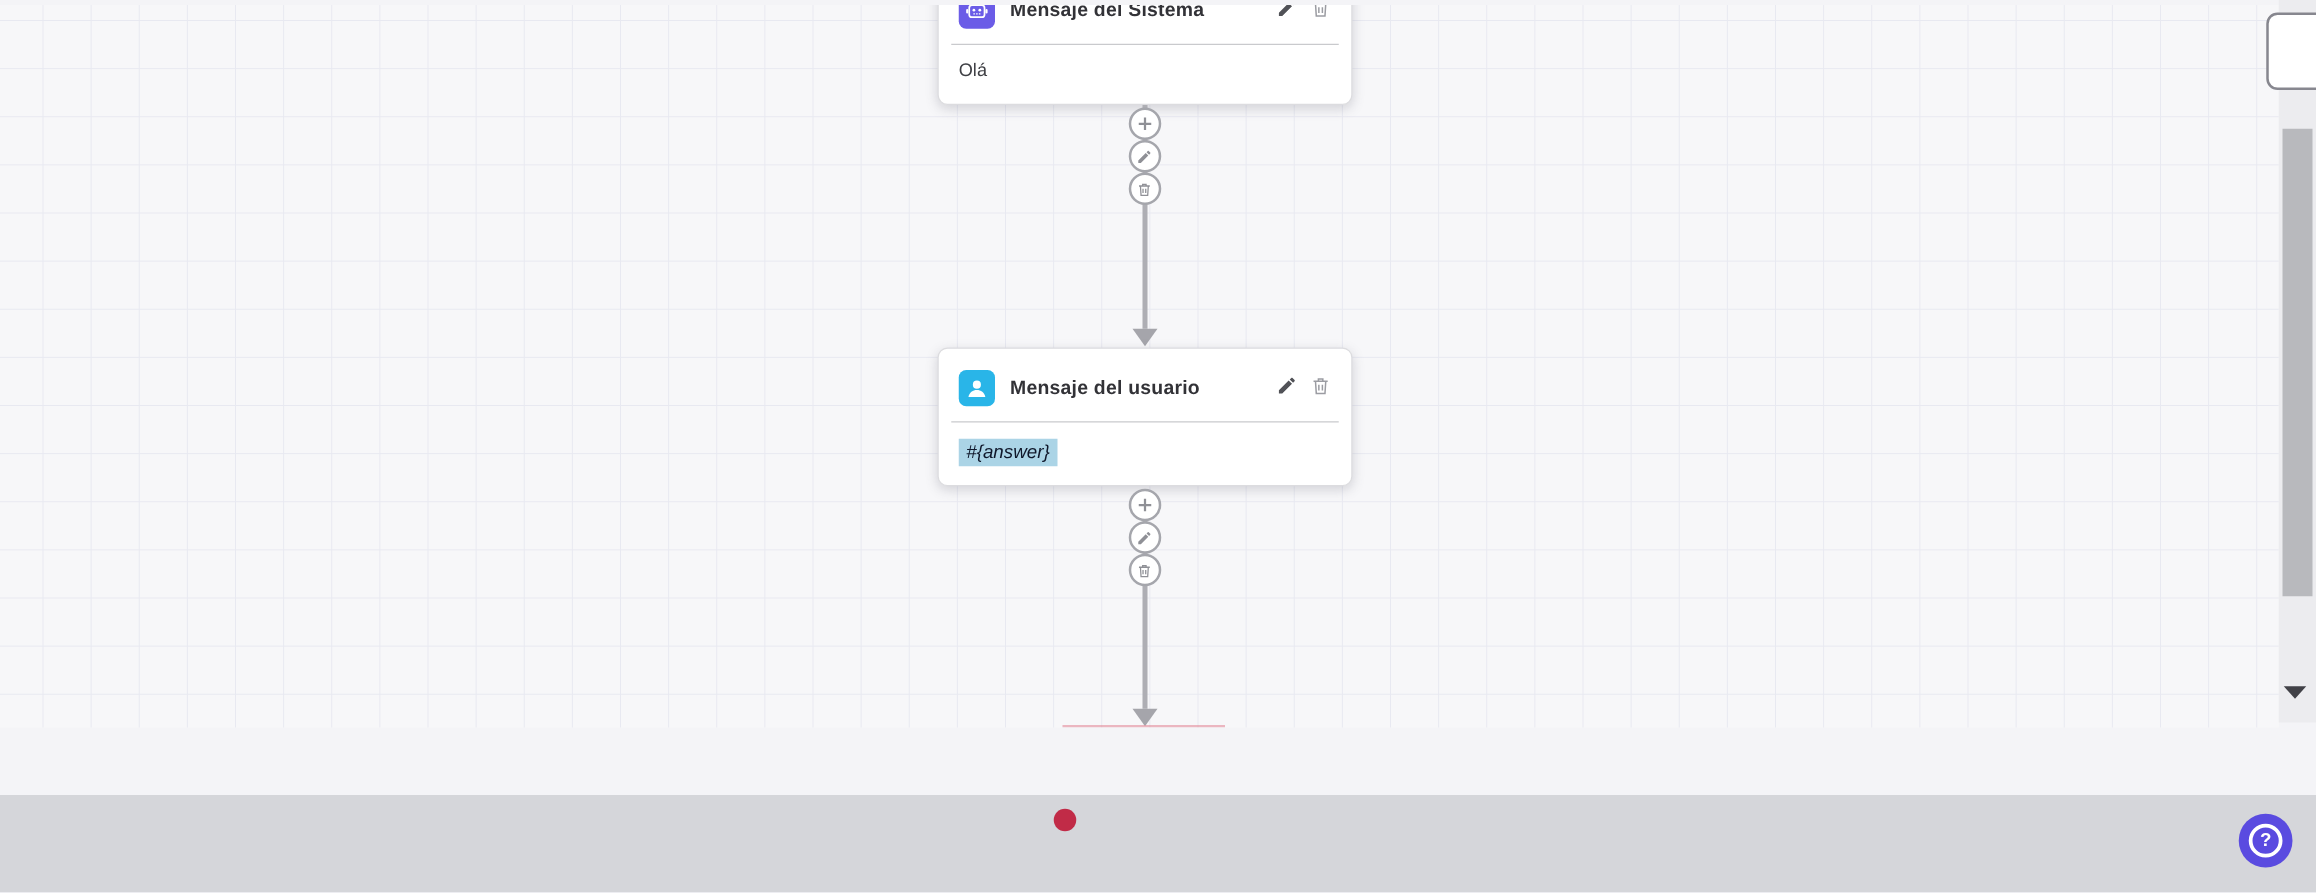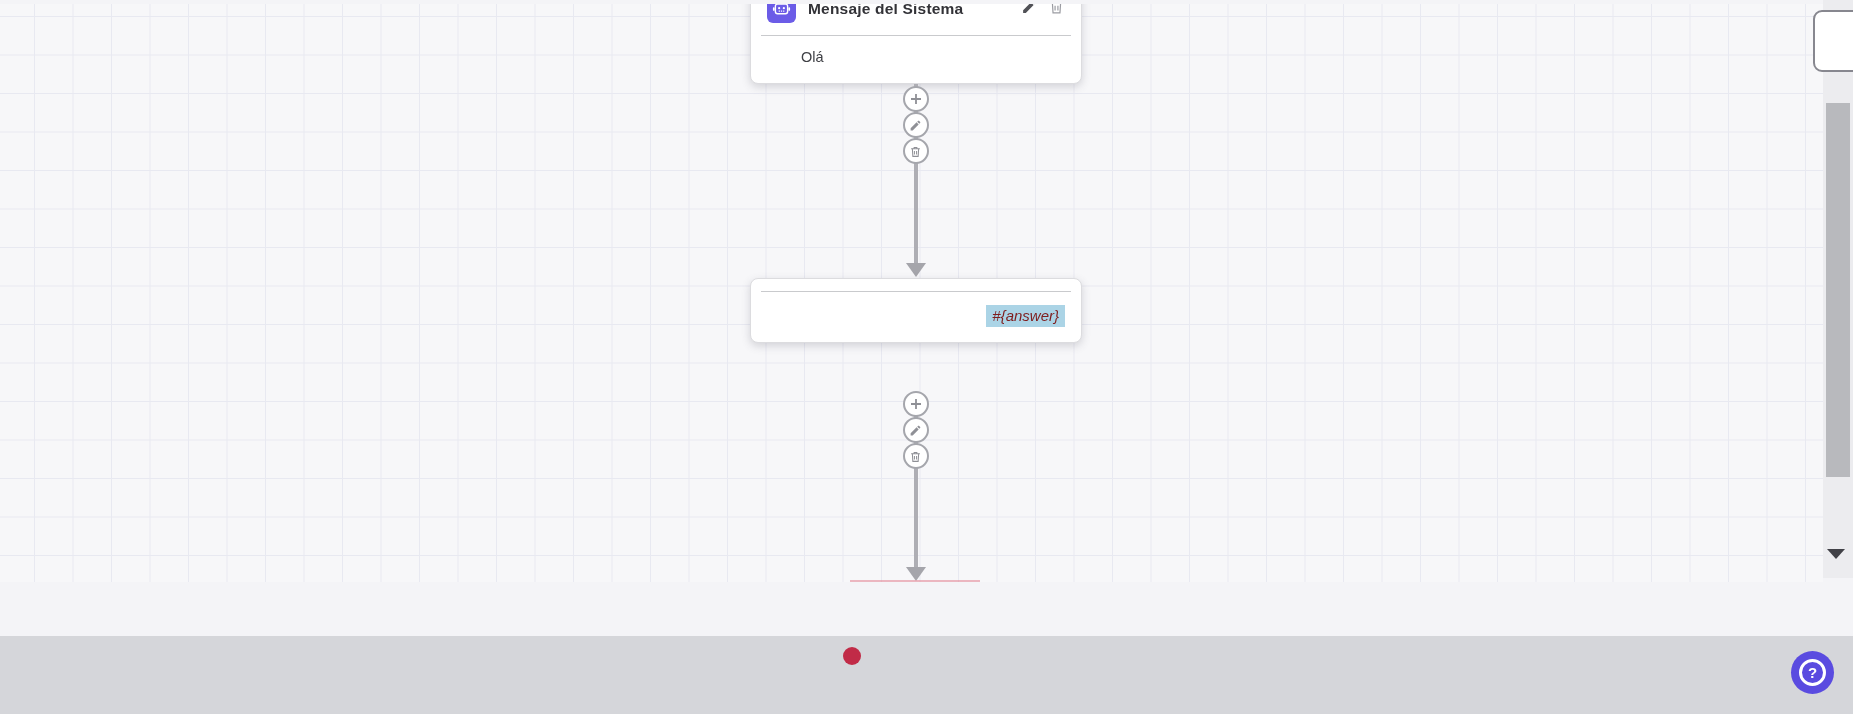--- a/index.html
+++ b/index.html
@@ -29,22 +29,22 @@
     box-shadow:0 3px 9px rgba(80,80,100,.22);
   }
   .node-header { display:flex; align-items:center; gap:12px; padding:17px 16px 0 16px; }
   .node-icon {
     width:29px; height:29px; border-radius:6px; flex:0 0 29px;
     display:flex; align-items:center; justify-content:center;
   }
   .node-title { flex:1; font-size:15.5px; font-weight:700; color:#323237; letter-spacing:.2px; }
   .node-actions { display:flex; align-items:center; gap:10px; }
   .node-divider { height:1px; background:#c9cacd; margin:12px 10px 0 10px; }
-  .node-body-left  { padding:13px 16px 18px 16px; font-size:14.5px; color:#3f4045;margin-left:34px; }
-  .node-body-center{ padding:15px 16px 18px 16px; text-align:right; font-size:15px; color:#7f1d1d; }
+  .node-body-left  { padding:13px 16px 18px 16px; font-size:14.5px; color:#3f4045; }
+  .node-body-center{ padding:15px 16px 18px 16px; text-align:left; font-size:15px; color:#0f172a; }
   .var-chip { font-style:italic; padding:2px 6px 3px 6px; }
 
   
   .aline { position:absolute; left:913.5px; width:4px; background:#aeaeb4; }
   .ahead {
     position:absolute; left:905.5px; width:0; height:0;
     border-left:10.5px solid transparent; border-right:10.5px solid transparent;
     border-top:14px solid #a5a5ab;
   }
   .cbtn {
@@ -144,20 +144,43 @@
   </div>
   <div class="cbtn" style="top:134px;">
     <svg width="13" height="13" viewBox="0 0 24 24" fill="none" stroke="#8f9096" stroke-width="1.9">
         <path d="M4 7h16M9.5 7V4.5h5V7"></path>
         <path d="M6.2 7l.9 14h9.8l.9-14"></path>
         <path d="M10 11v6.5M14 11v6.5"></path>
       </svg>
   </div>
 
   <div class="node" style="top:274px;">
+    <div class="node-header">
+      <div class="node-icon" style="background:#29b5e8;">
+        <svg width="21" height="21" viewBox="0 0 24 24">
+          <circle cx="12" cy="8.8" r="3.7" fill="#fff"></circle>
+          <path d="M4.3 20c.8-4.2 4-6.3 7.7-6.3s6.9 2.1 7.7 6.3z" fill="#fff"></path>
+        </svg>
+      </div>
+      <div class="node-title">Mensaje del usuario</div>
+      <div class="node-actions">
+        <span>
+          <svg width="17" height="17" viewBox="0 0 24 24">
+              <path fill="#515257" d="M3 17.2V21h3.8L17.8 10 14 6.2 3 17.2zM20.7 7c.4-.4.4-1 0-1.4l-2.3-2.3c-.4-.4-1-.4-1.4 0L15.2 5l3.8 3.8L20.7 7z"></path>
+            </svg>
+        </span>
+        <span>
+          <svg width="17" height="17" viewBox="0 0 24 24" fill="none" stroke="#9b9ca2" stroke-width="1.7">
+              <path d="M4 7h16M9.5 7V4.5h5V7"></path>
+              <path d="M6.2 7l.9 14h9.8l.9-14"></path>
+              <path d="M10 11v6.5M14 11v6.5"></path>
+            </svg>
+        </span>
+      </div>
+    </div>
     <div class="node-divider"></div>
     <div class="node-body-center">
       <span class="var-chip" style="background:#abd4e6;">#{answer}</span>
     </div>
   </div>
 
   <div class="aline" style="top:388px; height:175px;"></div>
   <div class="ahead" style="top:563px;"></div>
   <div class="cbtn" style="top:387px;">
     <svg width="14" height="14" viewBox="0 0 14 14">

